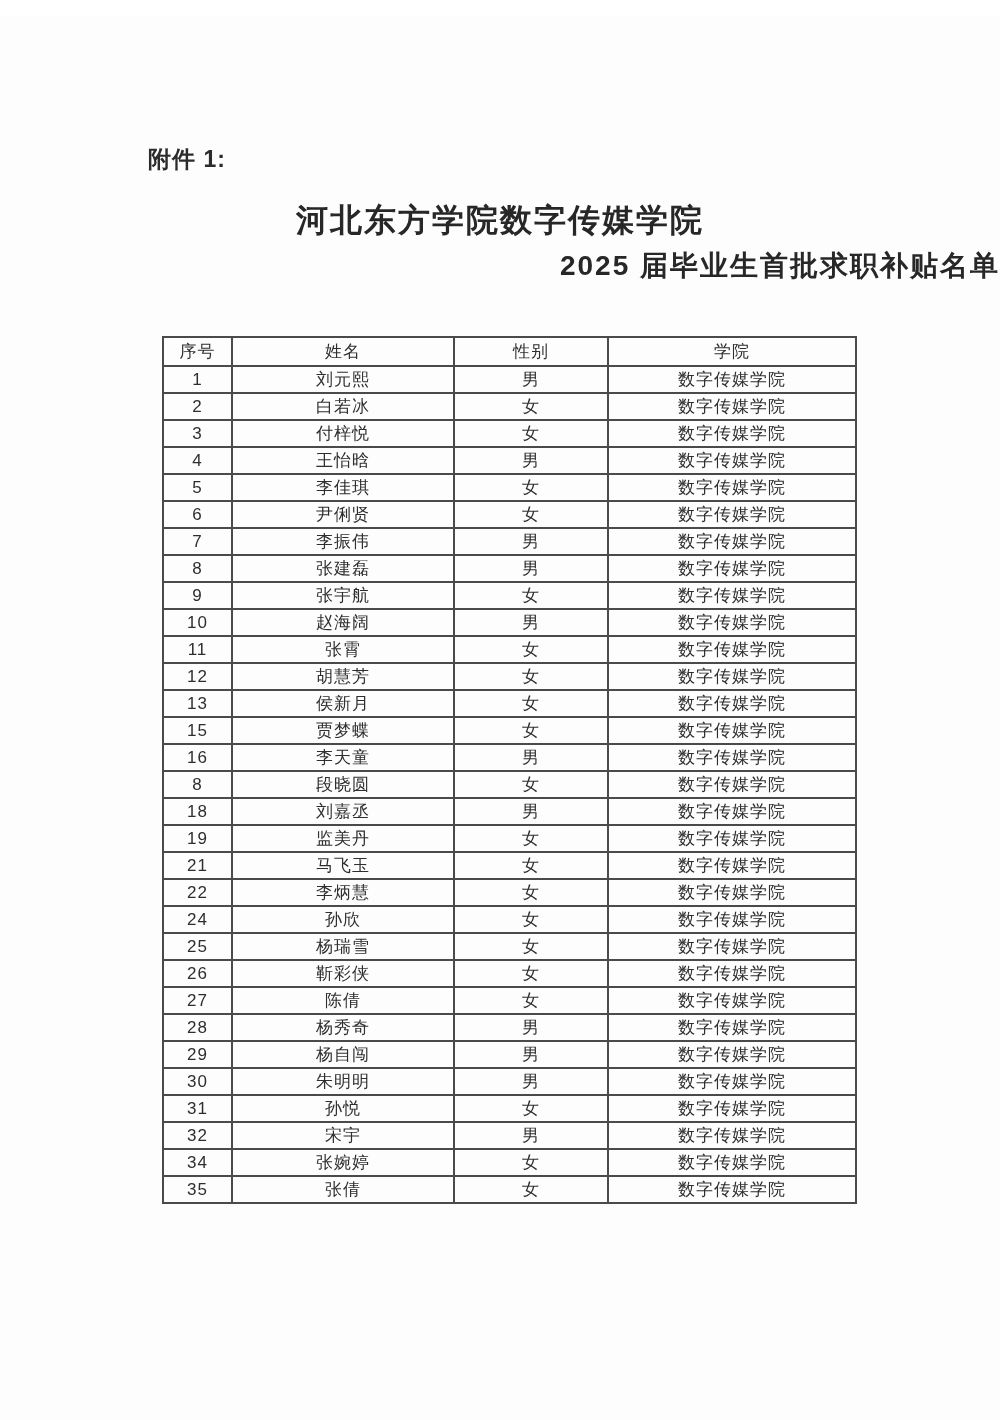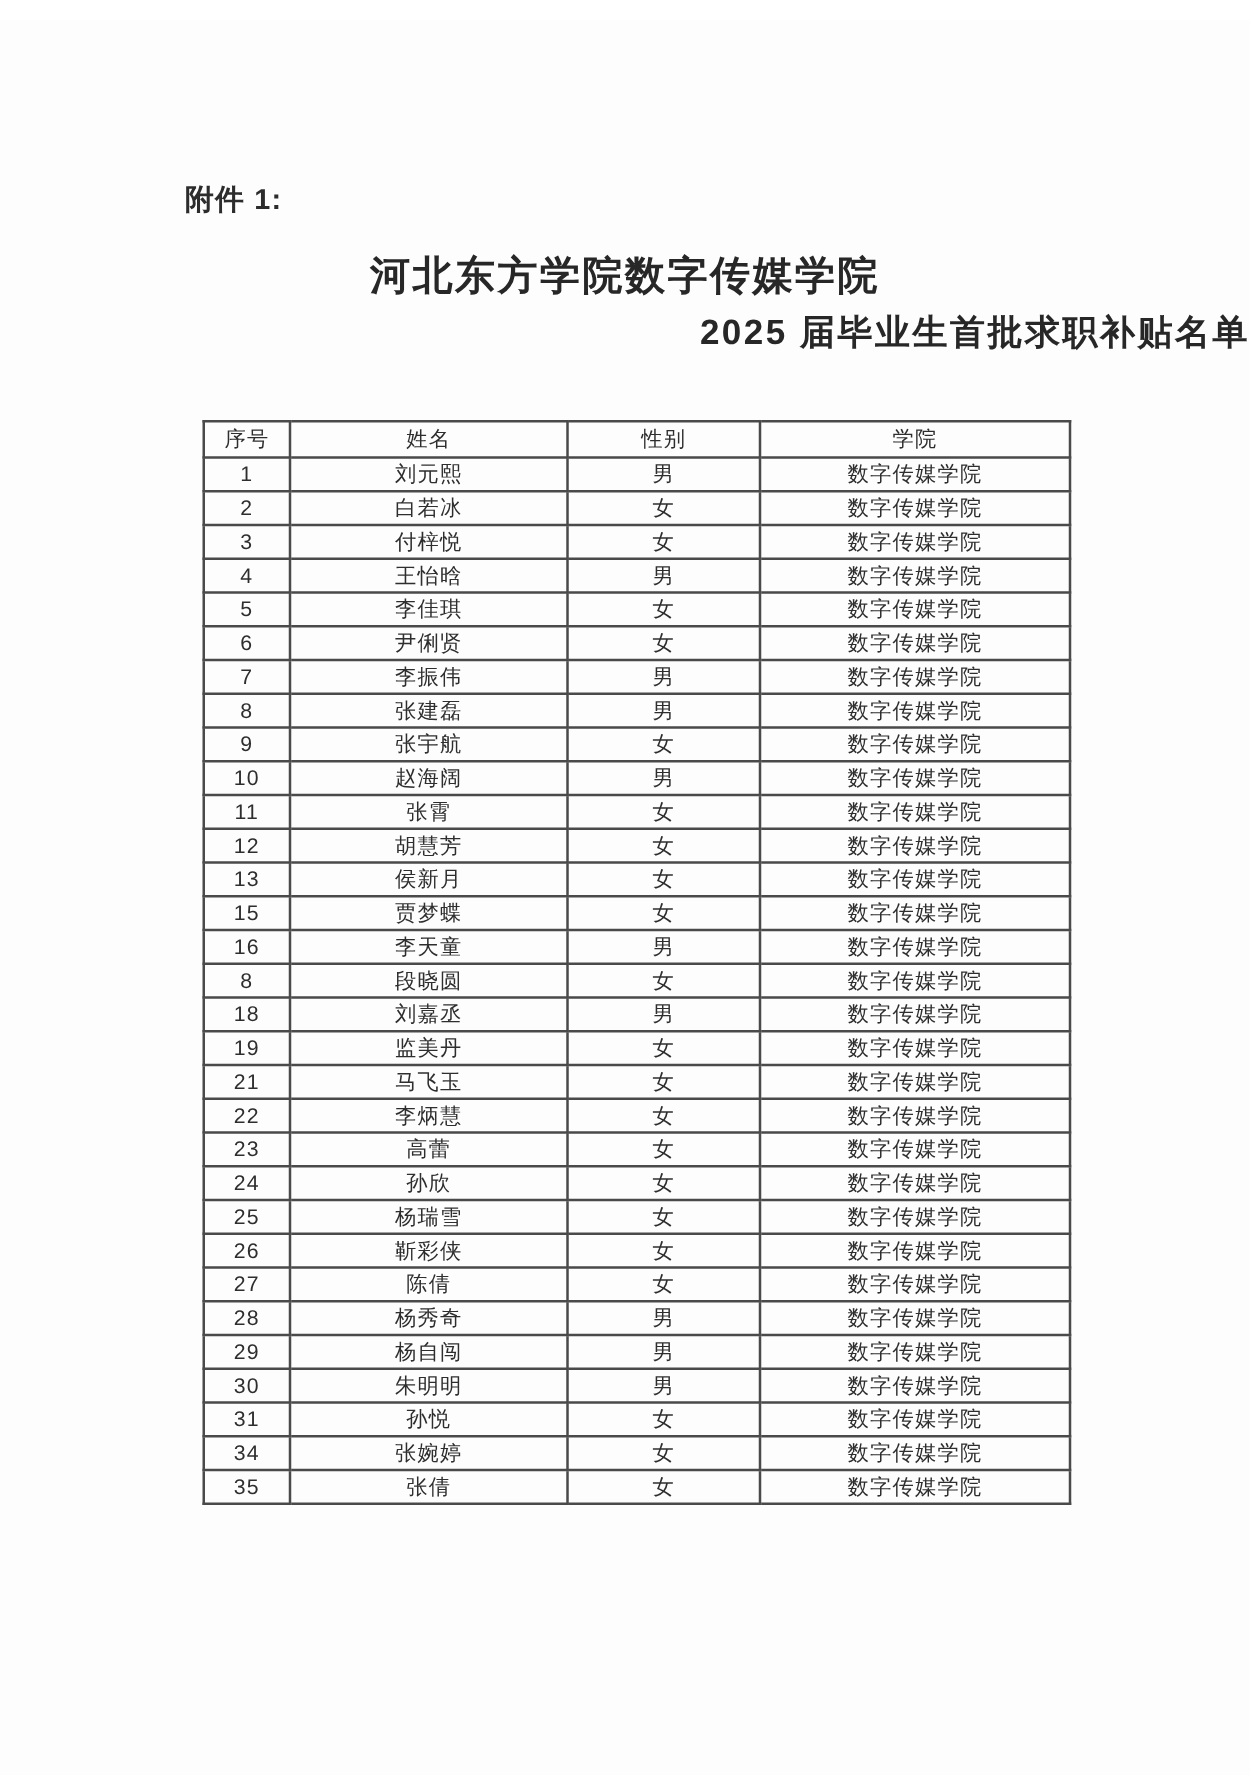--- a/index.html
+++ b/index.html
@@ -222,26 +222,20 @@
           <td>女</td>
           <td>数字传媒学院</td>
         </tr>
         <tr>
           <td>22</td>
           <td>李炳慧</td>
           <td>女</td>
           <td>数字传媒学院</td>
         </tr>
         <tr>
-          <td>23</td>
-          <td>高蕾</td>
-          <td>女</td>
-          <td>数字传媒学院</td>
-        </tr>
-        <tr>
           <td>24</td>
           <td>孙欣</td>
           <td>女</td>
           <td>数字传媒学院</td>
         </tr>
         <tr>
           <td>25</td>
           <td>杨瑞雪</td>
           <td>女</td>
           <td>数字传媒学院</td>
@@ -276,20 +270,26 @@
           <td>男</td>
           <td>数字传媒学院</td>
         </tr>
         <tr>
           <td>31</td>
           <td>孙悦</td>
           <td>女</td>
           <td>数字传媒学院</td>
         </tr>
         <tr>
+          <td>32</td>
+          <td>宋宇</td>
+          <td>男</td>
+          <td>数字传媒学院</td>
+        </tr>
+        <tr>
           <td>34</td>
           <td>张婉婷</td>
           <td>女</td>
           <td>数字传媒学院</td>
         </tr>
         <tr>
           <td>35</td>
           <td>张倩</td>
           <td>女</td>
           <td>数字传媒学院</td>

